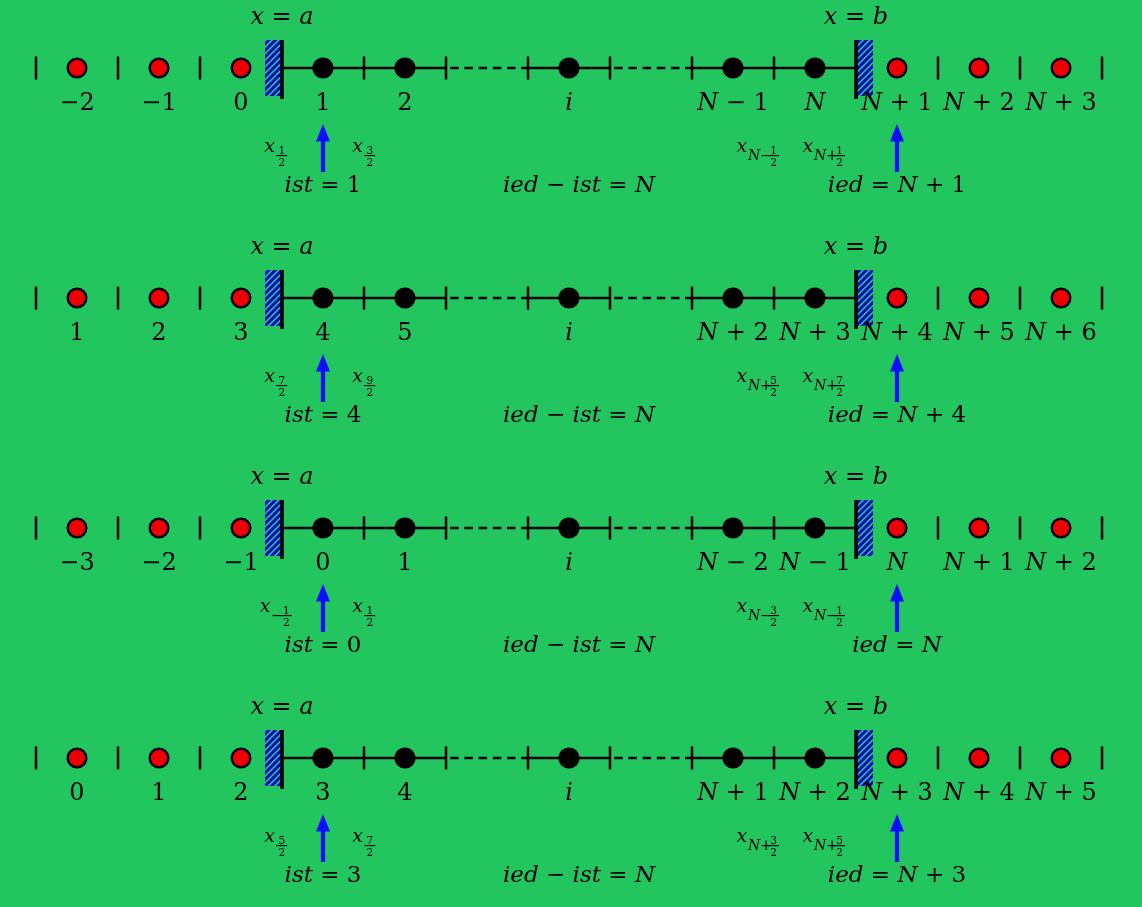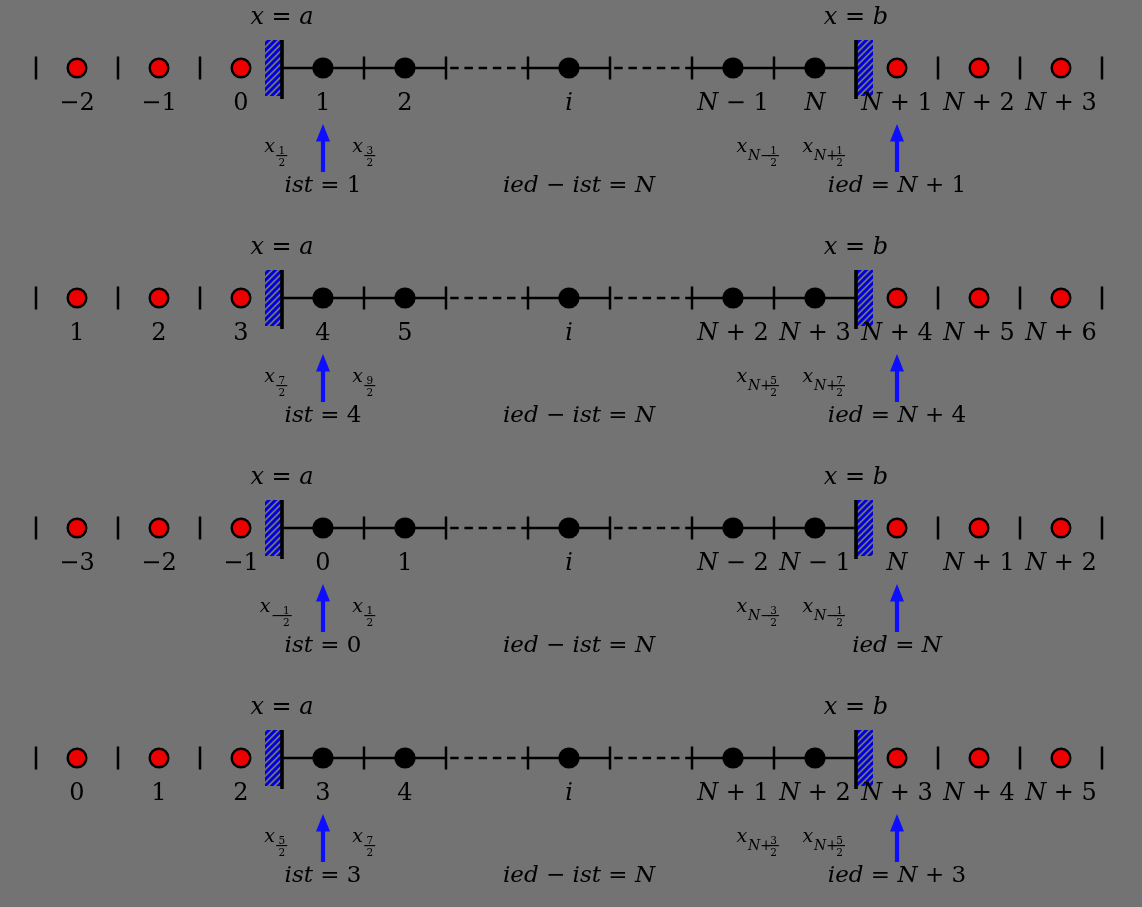--- a/index.html
+++ b/index.html
@@ -1,16 +1,16 @@
 <!DOCTYPE html>
 <html><head>
 <meta charset="utf-8">
 <style>
   html,body{margin:0;padding:0;background:#ffffff;}
-  .page{position:relative;width:1142px;height:907px;background:#737373;overflow:hidden;}
+  .page{position:relative;width:1142px;height:907px;background:#22c55e;overflow:hidden;}
   svg text{font-family:"DejaVu Serif","Liberation Serif",serif;fill:#000000;}
 </style>
 </head>
 <body>
 
 <div class="page">
   <svg id="fig" width="1142" height="907" viewBox="0 0 1142 907">
       <g>
         <line x1="282" y1="68" x2="446" y2="68" stroke="#000000" stroke-width="2.6"></line>
         <line x1="528" y1="68" x2="610" y2="68" stroke="#000000" stroke-width="2.6"></line>

